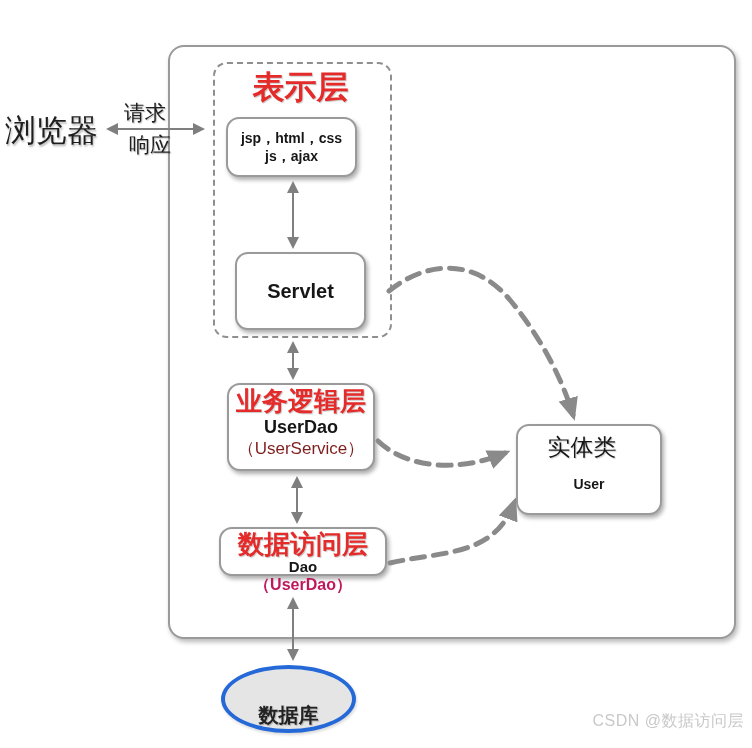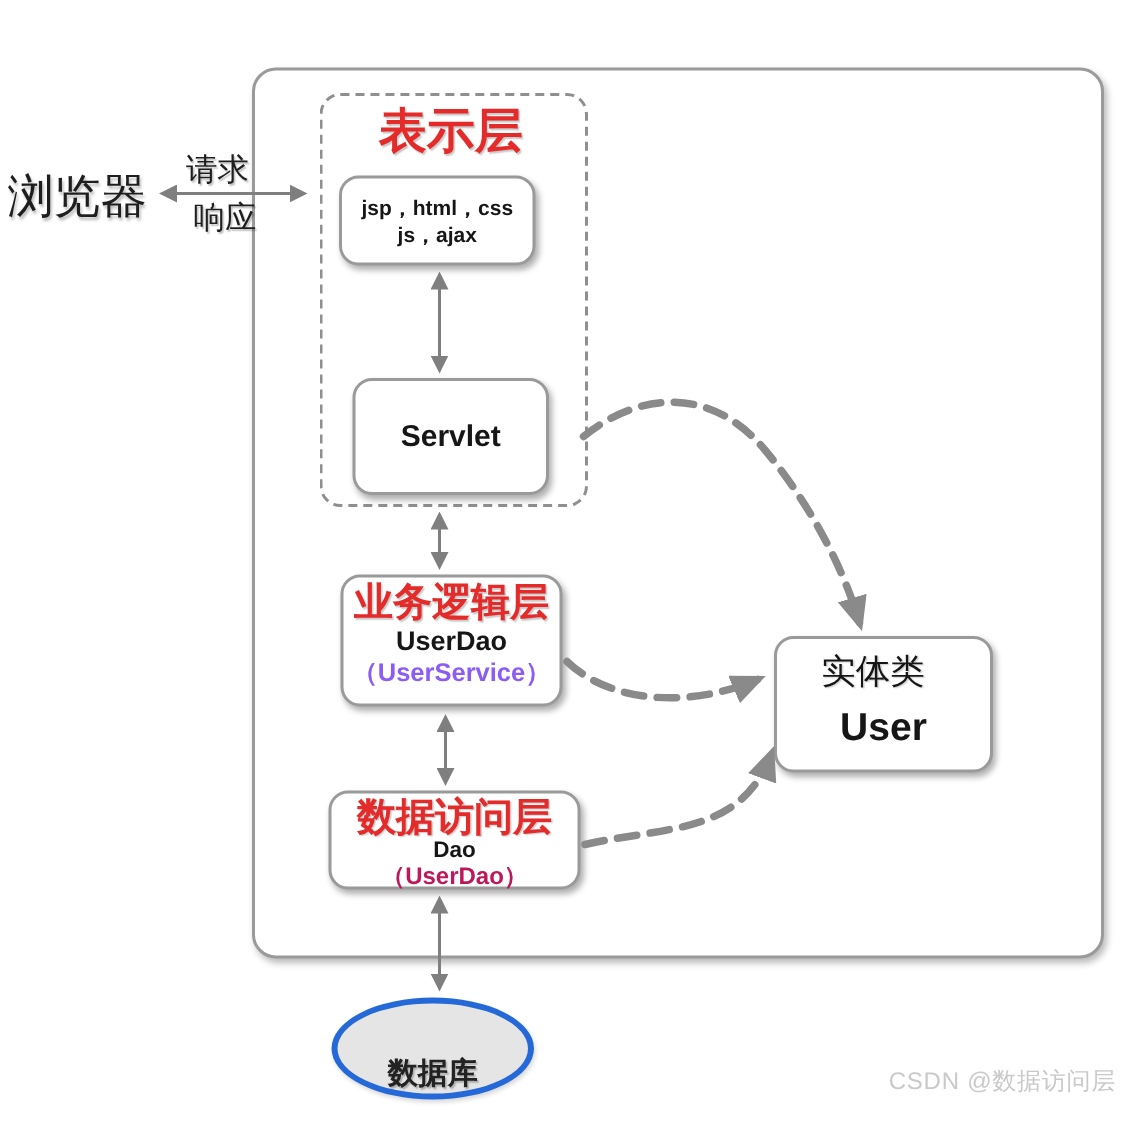--- a/index.html
+++ b/index.html
@@ -29,28 +29,28 @@
     display:flex;flex-direction:column;align-items:center;justify-content:center;
     text-align:center;
   }
   .red-title{font-family:"Liberation Serif",serif;font-weight:bold;color:var(--red,#e52a2a);text-shadow:1px 1px 1px rgba(0,0,0,.22);white-space:nowrap;}
   .pres-title{left:213px;top:66px;width:175px;text-align:center;font-size:32px;}
   .jsp-box{left:226px;top:117px;width:127px;height:56px;font-weight:bold;font-size:14px;line-height:18px;color:#161616;}
   .servlet-box{left:235px;top:252px;width:127px;height:74px;font-weight:bold;font-size:20px;color:#161616;}
   .business-box{left:227px;top:383px;width:148px;height:88px;justify-content:flex-start;padding-top:2px;box-sizing:border-box;}
   .business-box .red-title{font-size:26px;line-height:30px;}
   .business-box .cls{font-weight:bold;font-size:18px;line-height:21px;color:#161616;}
-  .business-box .impl{font-weight:bold;font-size:17px;line-height:22px;color:#8b5cf6;white-space:nowrap;}
-  .dao-box{left:219px;top:527px;width:168px;height:66px;justify-content:flex-start;padding-top:2px;box-sizing:border-box;}
+  .business-box .impl{font-weight:normal;font-size:17px;line-height:22px;color:#7f1d1d;white-space:nowrap;}
+  .dao-box{left:219px;top:527px;width:168px;height:49px;justify-content:flex-start;padding-top:2px;box-sizing:border-box;}
   .dao-box .red-title{font-size:26px;line-height:27px;}
   .dao-box .cls{font-weight:bold;font-size:15px;line-height:17px;color:#161616;}
   .dao-box .impl{font-weight:bold;font-size:16px;line-height:19px;color:#be185d;white-space:nowrap;}
   .entity-box{left:516px;top:424px;width:146px;height:91px;justify-content:flex-start;box-sizing:border-box;padding-top:8px;}
   .entity-box .etitle{font-family:"Liberation Serif",serif;font-size:23px;line-height:28px;color:#161616;text-shadow:1px 1px 1px rgba(0,0,0,.2);margin-right:14px;}
-  .entity-box .cls{font-weight:bold;font-size:26px;line-height:24px;color:#161616;margin-top:10px;}
+  .entity-box .cls{font-weight:bold;font-size:14px;line-height:24px;color:#161616;margin-top:10px;}
   .db-ellipse{
     left:221px;top:665px;width:127px;height:60px;background:#e5e5e5;
     border:4px solid var(--blue,#2569d8);border-radius:50%;
     display:flex;align-items:flex-end;justify-content:center;
     box-shadow:1px 2px 3px rgba(0,0,0,.15);
   }
   .db-ellipse .dblabel{font-family:"Liberation Serif",serif;font-weight:bold;font-size:20px;color:#222;text-shadow:1px 1px 1px rgba(0,0,0,.25);}
   .watermark{right:8px;top:711px;font-size:16px;color:var(--watermark,#c9c9c9);letter-spacing:.5px;}
   svg.arrows{left:0;top:0;width:752px;height:748px;pointer-events:none;}
 </style>

